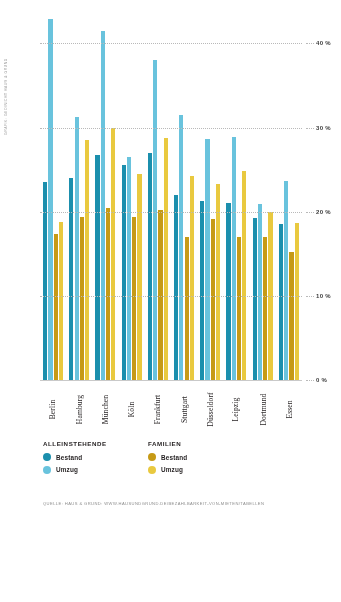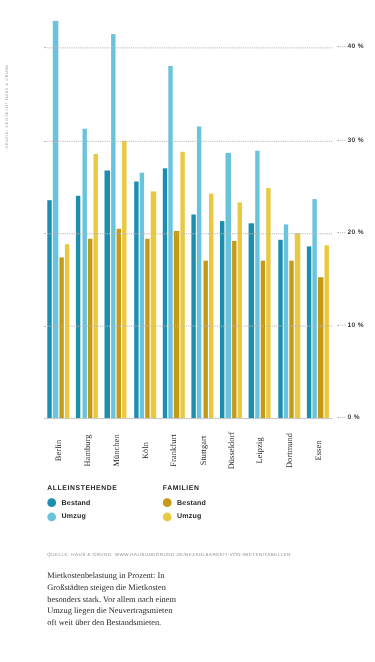--- a/index.html
+++ b/index.html
@@ -316,15 +316,14 @@
         </div>
         <div class="legend-row">
           <span class="swatch" style="background: rgb(233, 201, 63);"></span>
           <span class="legend-label">Umzug</span>
         </div>
       </div>
     </div>
 
   <div class="source">QUELLE: HAUS &amp; GRUND: WWW.HAUSUNDGRUND.DE/BEZAHLBARKEIT-VON-MIETEN/TABELLEN</div>
 
-  <div class="caption">Mietkostenbelastung in Prozent: In Großstädten steigen die Mietkosten besonders stark. Vor allem nach einem Umzug liegen die Neuvertragsmieten oft weit über den Bestandsmieten.</div>
 
 </div>
 
 </body></html>

